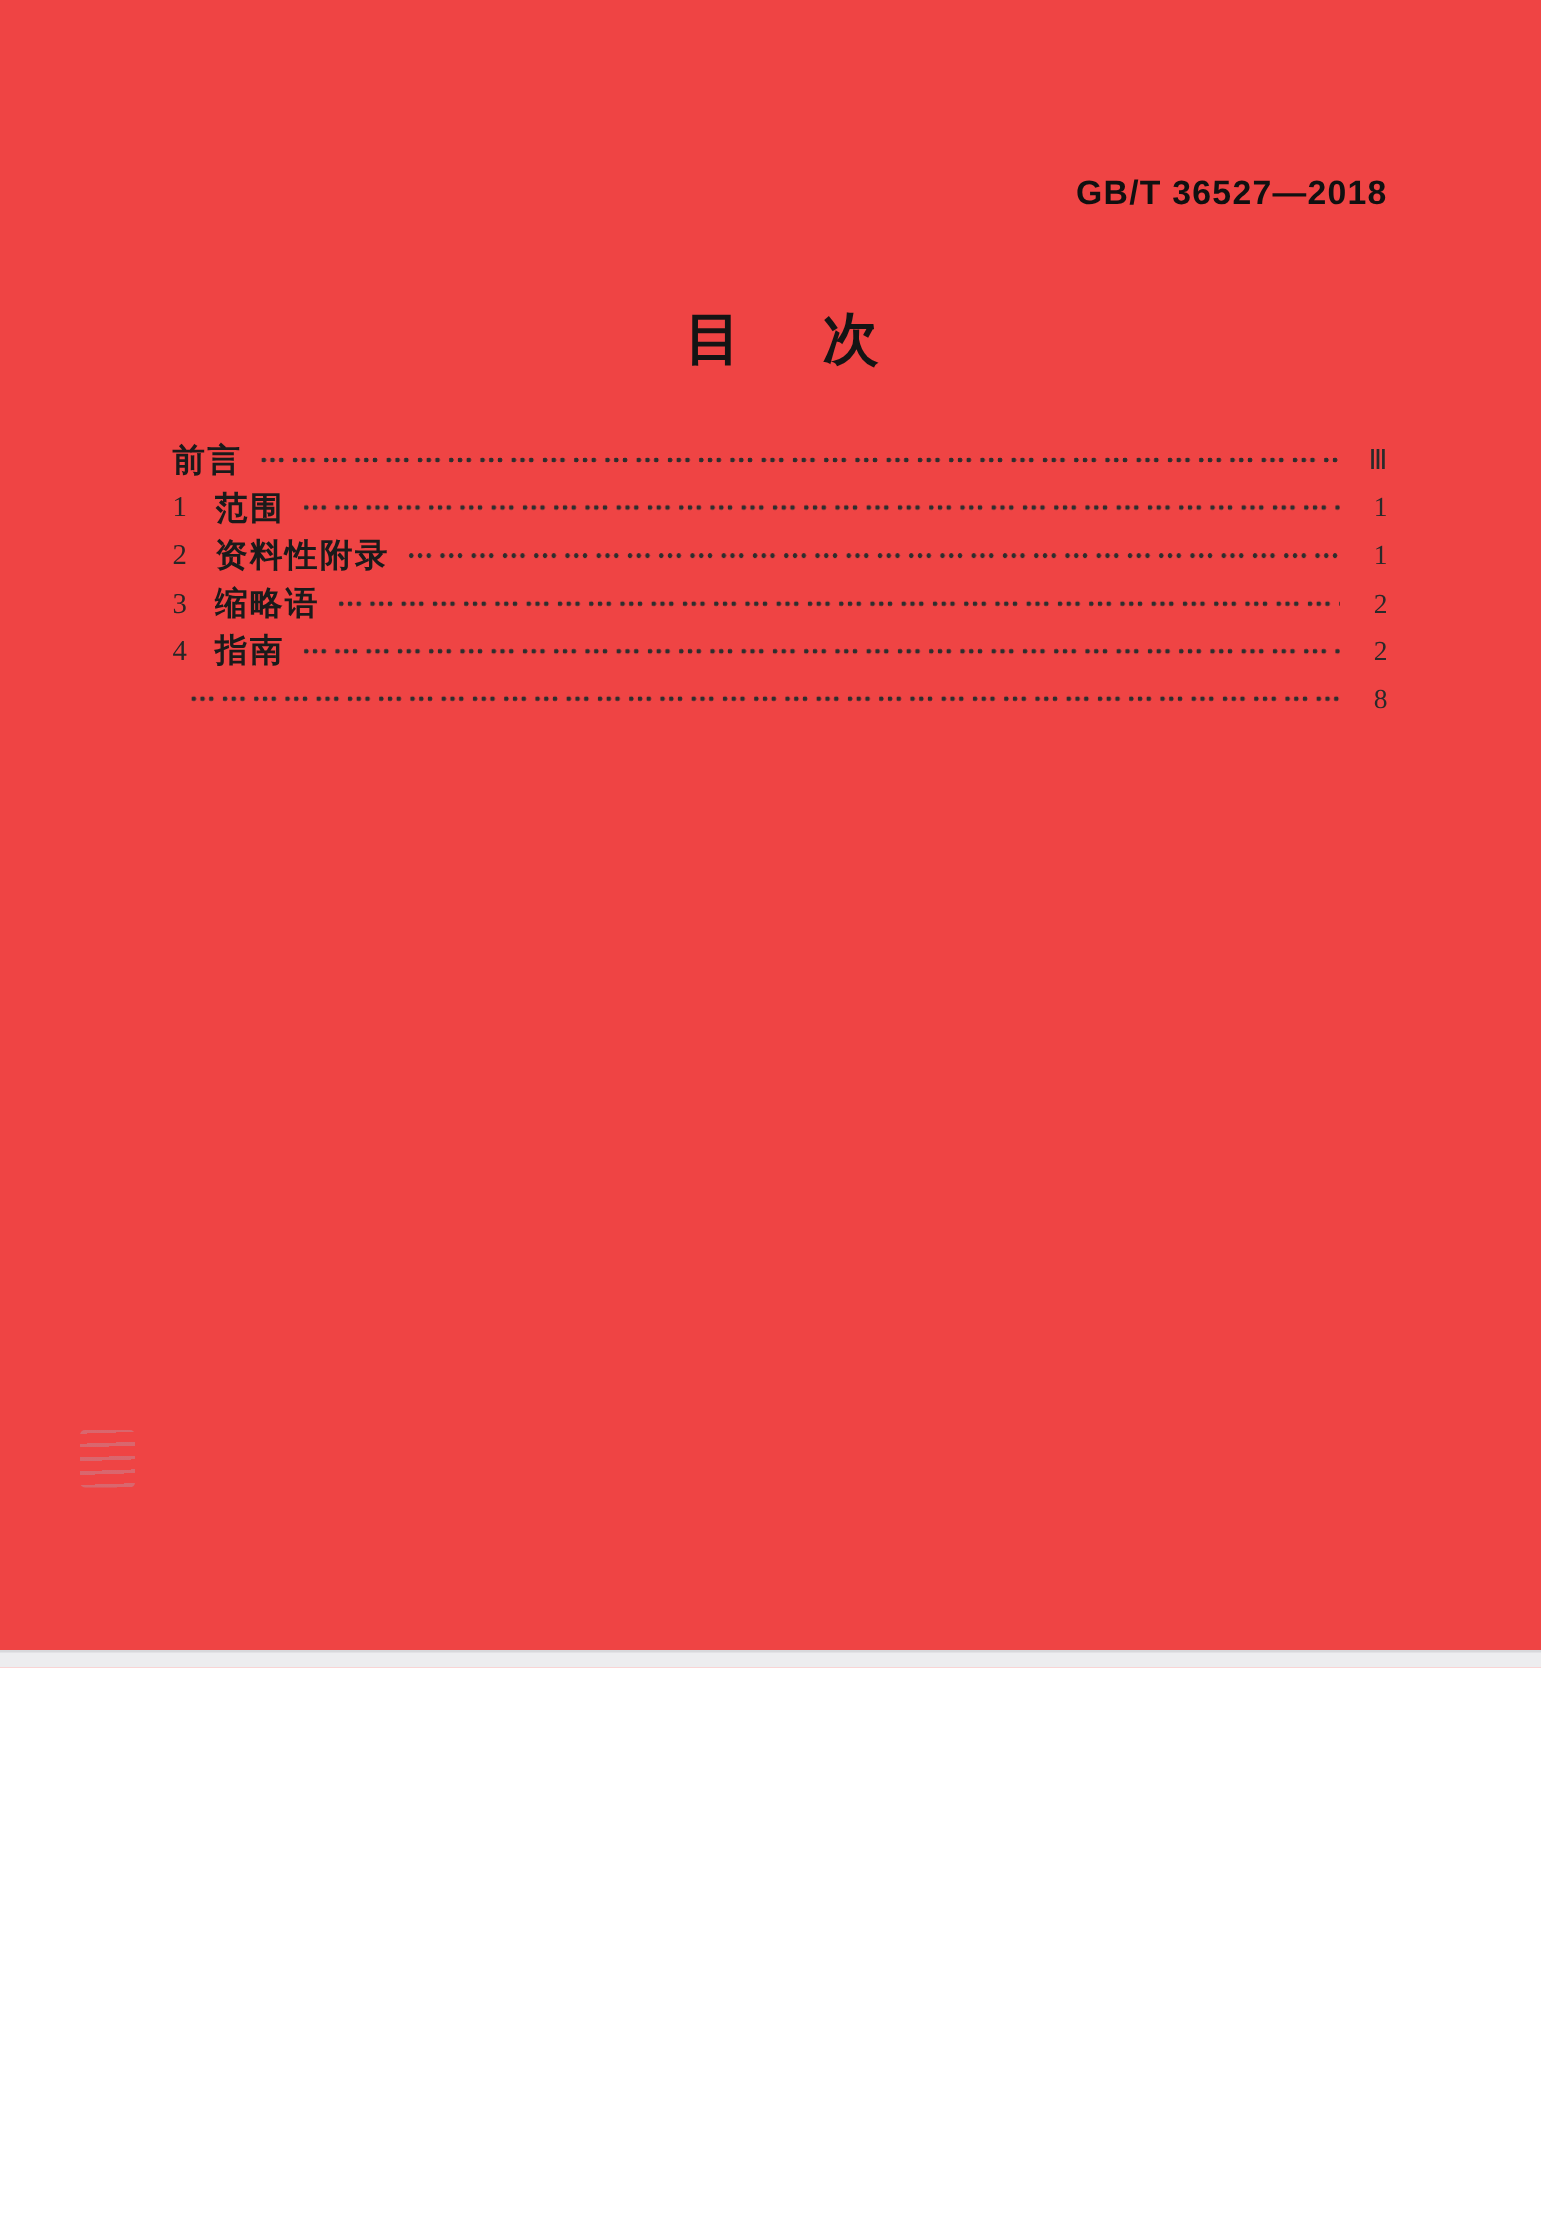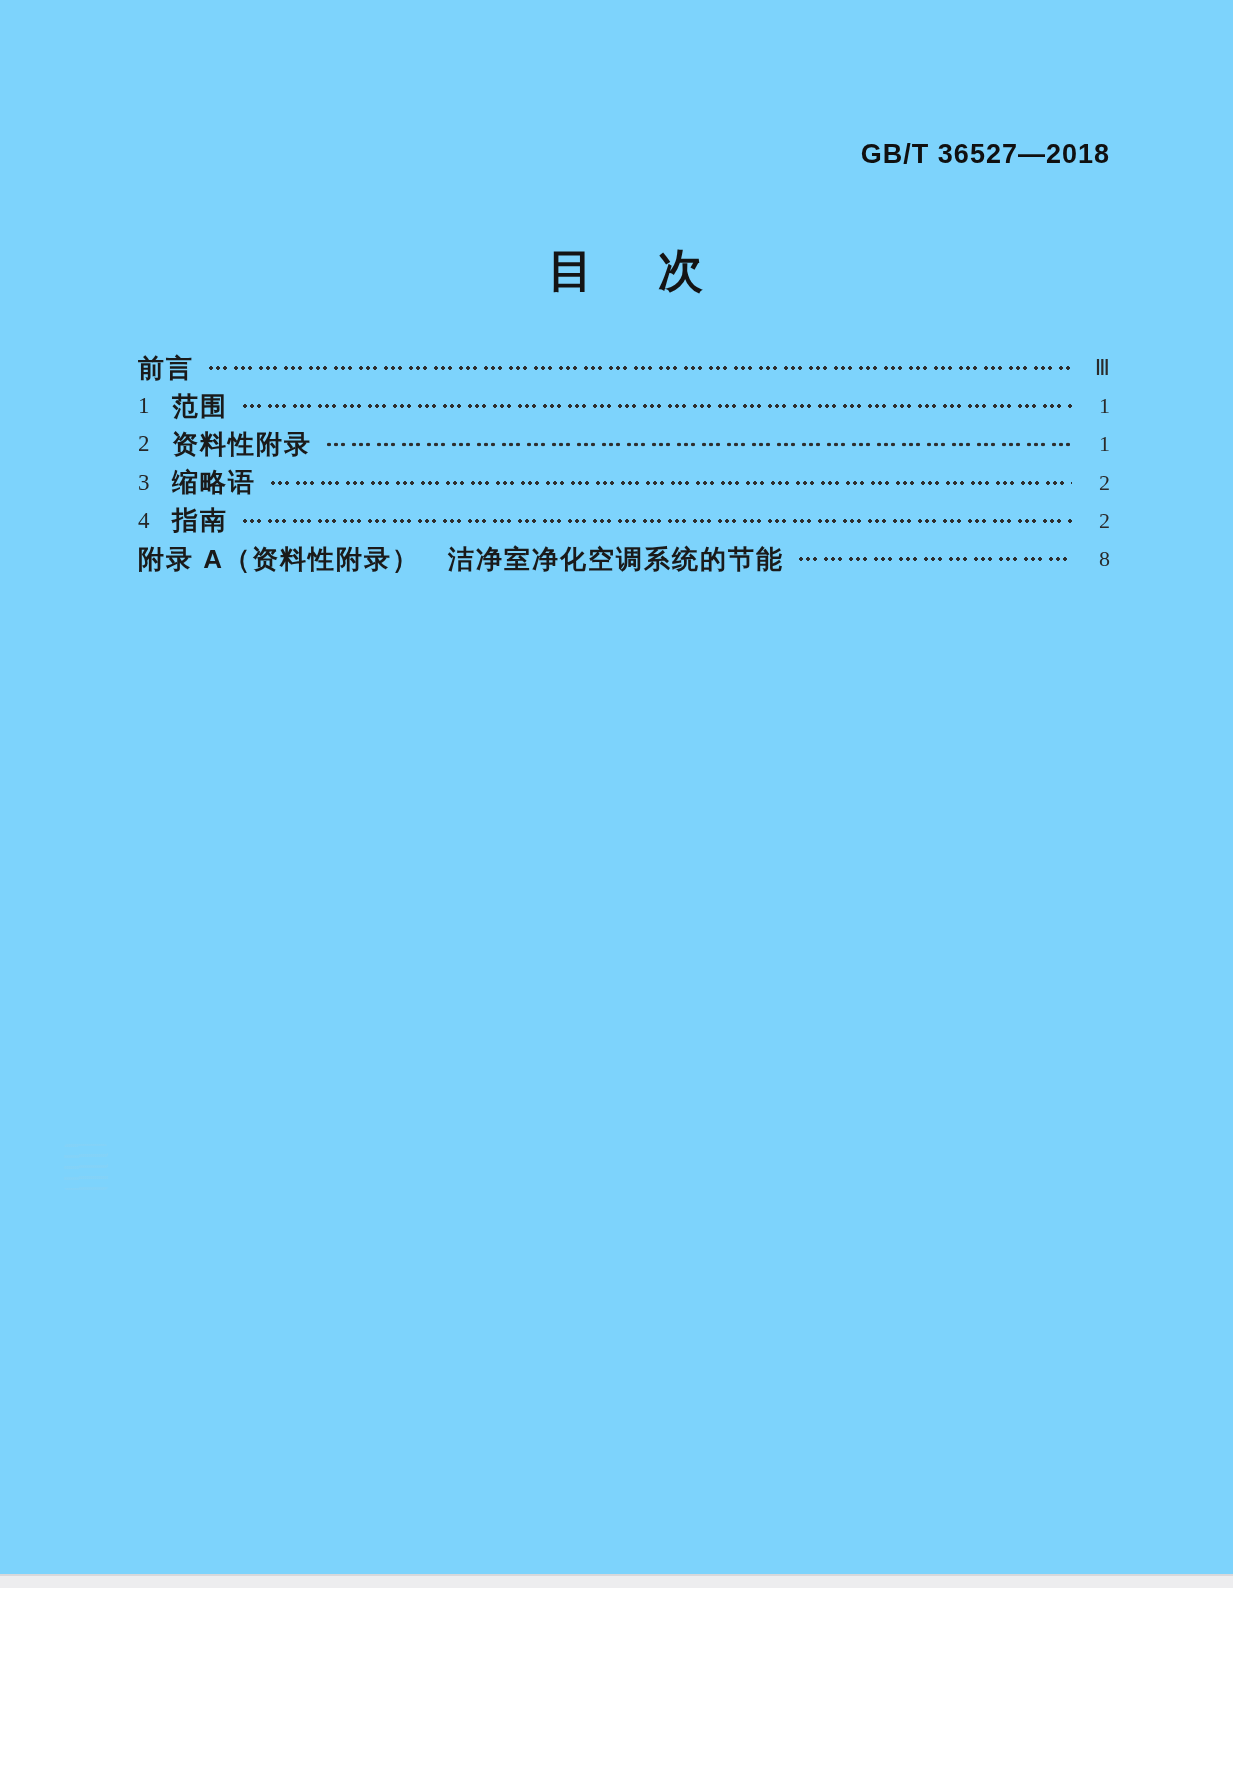--- a/index.html
+++ b/index.html
@@ -3,22 +3,22 @@
 <meta charset="utf-8">
 <style>
   html, body {
     margin: 0;
     padding: 0;
     background: #ffffff;
   }
   .page {
     position: relative;
     width: 1233px;
-    height: 1588px;
-    background: #7dd3fc;
+    height: 1334px;
+    background: #ef4444;
     overflow: hidden;
     font-family: "Liberation Sans", sans-serif;
     color: #1b1b1b;
   }
 
   
   .header-code {
     position: absolute;
     top: 139px;
     right: 123px;
@@ -167,21 +167,20 @@
         <span class="toc-leader"></span>
         <span class="toc-page">2</span>
       </div>
       <div class="toc-row">
         <span class="toc-number">4</span>
         <span class="toc-label">指南</span>
         <span class="toc-leader"></span>
         <span class="toc-page">2</span>
       </div>
       <div class="toc-row">
-        <span class="toc-label">附录 A（资料性附录）　洁净室净化空调系统的节能</span>
         <span class="toc-leader"></span>
         <span class="toc-page">8</span>
       </div>
     </div>
 
   <div class="smudge"></div>
 
   <div class="footer-num">Ⅰ</div>
 
   <div class="page-edge"></div>

